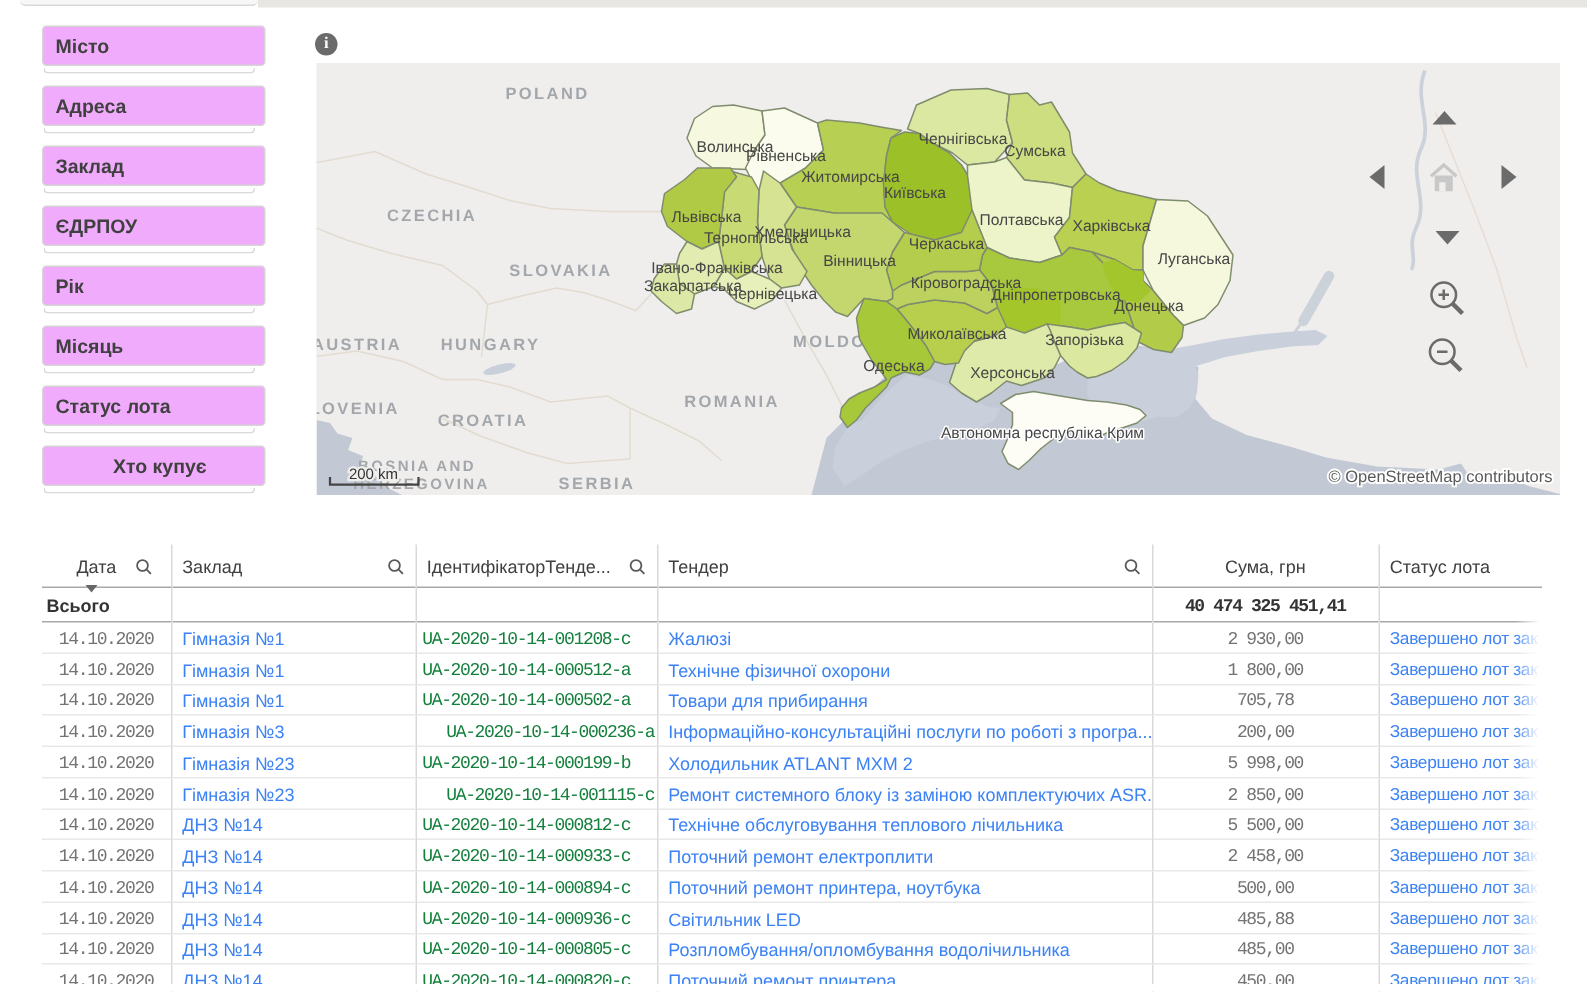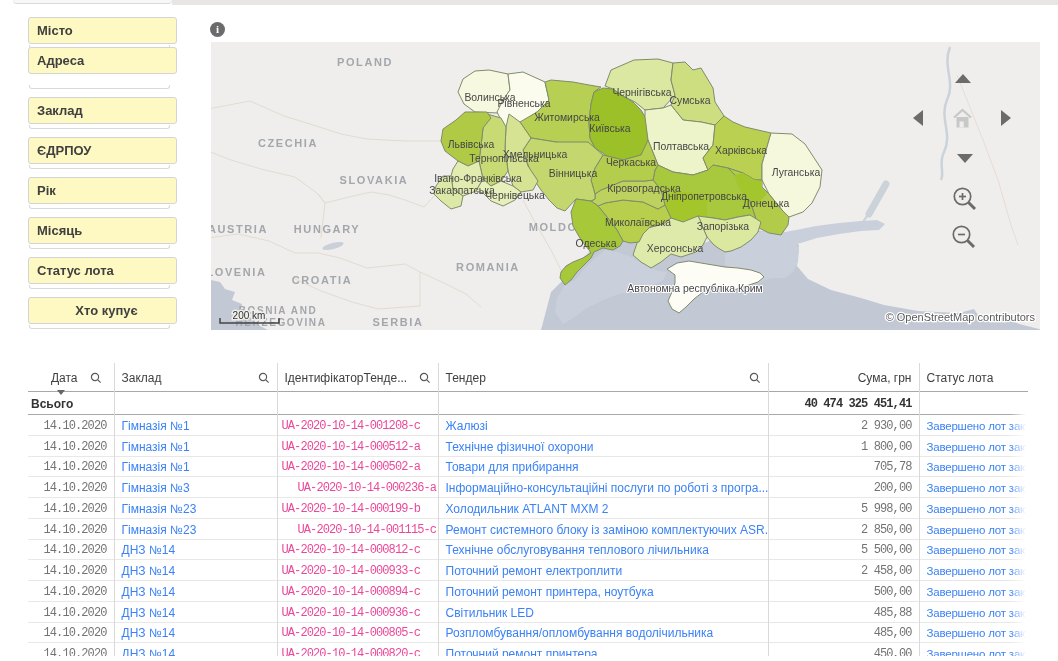--- a/index.html
+++ b/index.html
@@ -2,55 +2,55 @@
 <html><head>
 <meta charset="utf-8">
 <style>
 html,body{margin:0;padding:0;background:#fff;width:1058px;height:661px;overflow:hidden;
   font-family:"Liberation Sans",sans-serif;}
 .abs{position:absolute;}
 
 #tabL{left:13px;top:0;width:159px;height:3px;background:#f7f7f7;border-bottom:1px solid #d9d9d9;border-radius:0 0 4px 4px;}
 #tabR{left:172px;top:0;width:886px;height:5px;background:#e8e6e3;}
 
-.fb{left:28px;width:139px;height:25px;background:#fef9c3;border:1px solid #d4d4d4;border-radius:3px;
+.fb{left:28px;width:139px;height:25px;background:#f0abfc;border:1px solid #d4d4d4;border-radius:3px;
   font-size:13px;font-weight:bold;color:#404040;line-height:25px;padding-left:8px;}
 .fb2{left:29px;width:139px;height:3px;background:#fff;border:1px solid #d9d9d9;border-top:none;border-radius:0 0 3px 3px;}
 
 #info{left:210px;top:22px;width:15px;height:15px;border-radius:50%;background:#6b6b6b;color:#fff;
   font-size:11px;font-weight:bold;text-align:center;line-height:15px;font-family:"Liberation Serif",serif;}
 
 #map{left:211px;top:42px;width:829px;height:288px;background:#efeeec;overflow:hidden;}
 
 #tbl{left:28px;top:363px;width:1000px;}
 table{border-collapse:collapse;table-layout:fixed;width:1000px;font-size:12px;}
 td,th{padding:2px 7px 0 7px;overflow:hidden;white-space:nowrap;vertical-align:middle;}
 th{font-weight:normal;color:#404040;text-align:left;height:26px;}
 tr.hdr{border-bottom:1px solid #a8a8a8;}
 tr.tot{border-bottom:1px solid #a8a8a8;height:23px;}
 tr.d{height:20.75px;border-bottom:1px solid #e8e8e8;}
 td.sep,th.sep{border-right:1px solid #d9d9d9;}
 .mono{font-family:"Liberation Mono",monospace;font-size:12px;letter-spacing:-0.9px;color:#737373;}
-.num{text-align:right;}
-.lnk{color:#ec4899;}
+.num{text-align:center;}
+.lnk{color:#15803d;}
 .sans{color:#3b82f6;}
 .b{font-weight:bold;color:#333;}
 .mag{display:inline-block;vertical-align:-2px;}
 #sortTri{left:57px;top:390px;width:0;height:0;border-left:4px solid transparent;border-right:4px solid transparent;border-top:5px solid #666;}
 #fadeR{left:1010px;top:412px;width:18px;height:244px;background:linear-gradient(to right,rgba(255,255,255,0),#fff 90%);}
 #clipB{left:0px;top:656px;width:1058px;height:5px;background:#fff;}
 </style>
 </head>
 <body>
 <div class="abs" id="tabL"></div>
 <div class="abs" id="tabR"></div>
 
 <div class="abs fb" style="top:17px;">Місто</div>
 <div class="abs fb2" style="top:45px;"></div>
-<div class="abs fb" style="top:47px;">Адреса</div>
+<div class="abs fb" style="top:57px;">Адреса</div>
 <div class="abs fb2" style="top:85px;"></div>
 <div class="abs fb" style="top:97px;">Заклад</div>
 <div class="abs fb2" style="top:125px;"></div>
 <div class="abs fb" style="top:137px;">ЄДРПОУ</div>
 <div class="abs fb2" style="top:165px;"></div>
 <div class="abs fb" style="top:177px;">Рік</div>
 <div class="abs fb2" style="top:205px;"></div>
 <div class="abs fb" style="top:217px;">Місяць</div>
 <div class="abs fb2" style="top:245px;"></div>
 <div class="abs fb" style="top:257px;">Статус лота</div>

